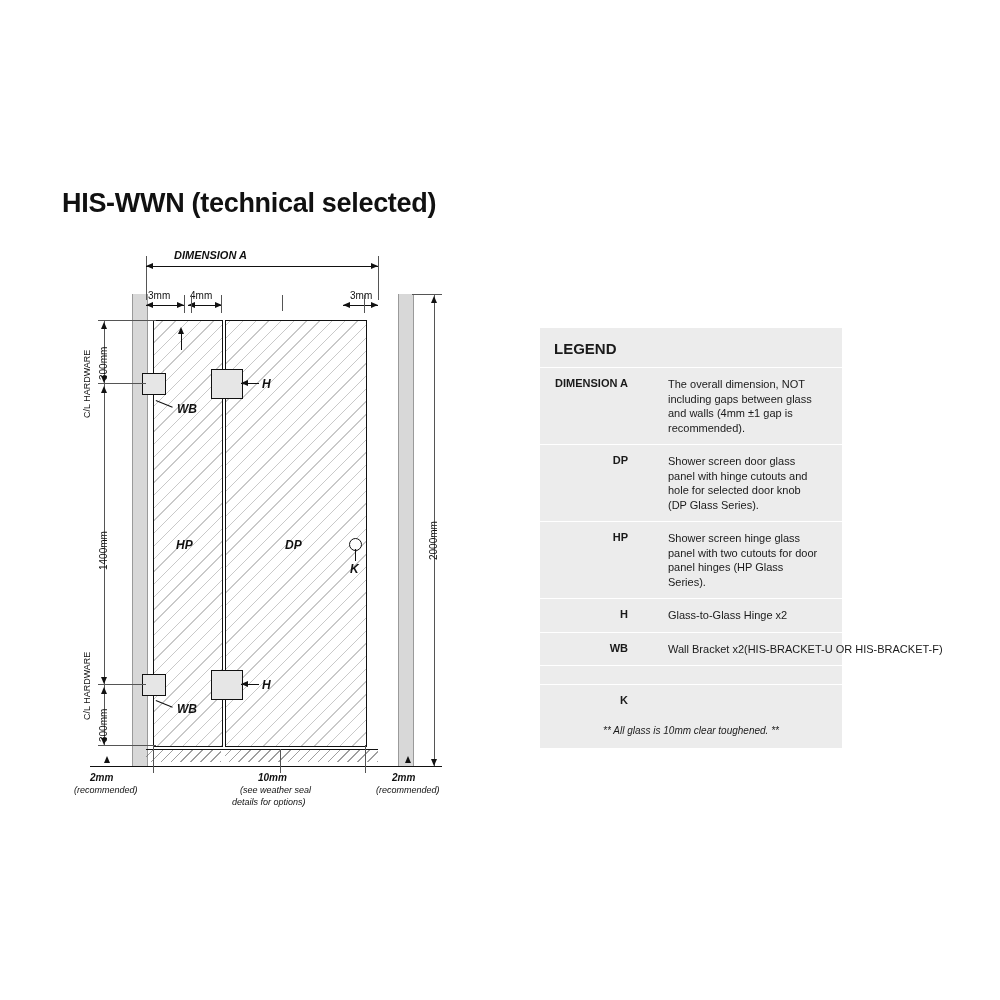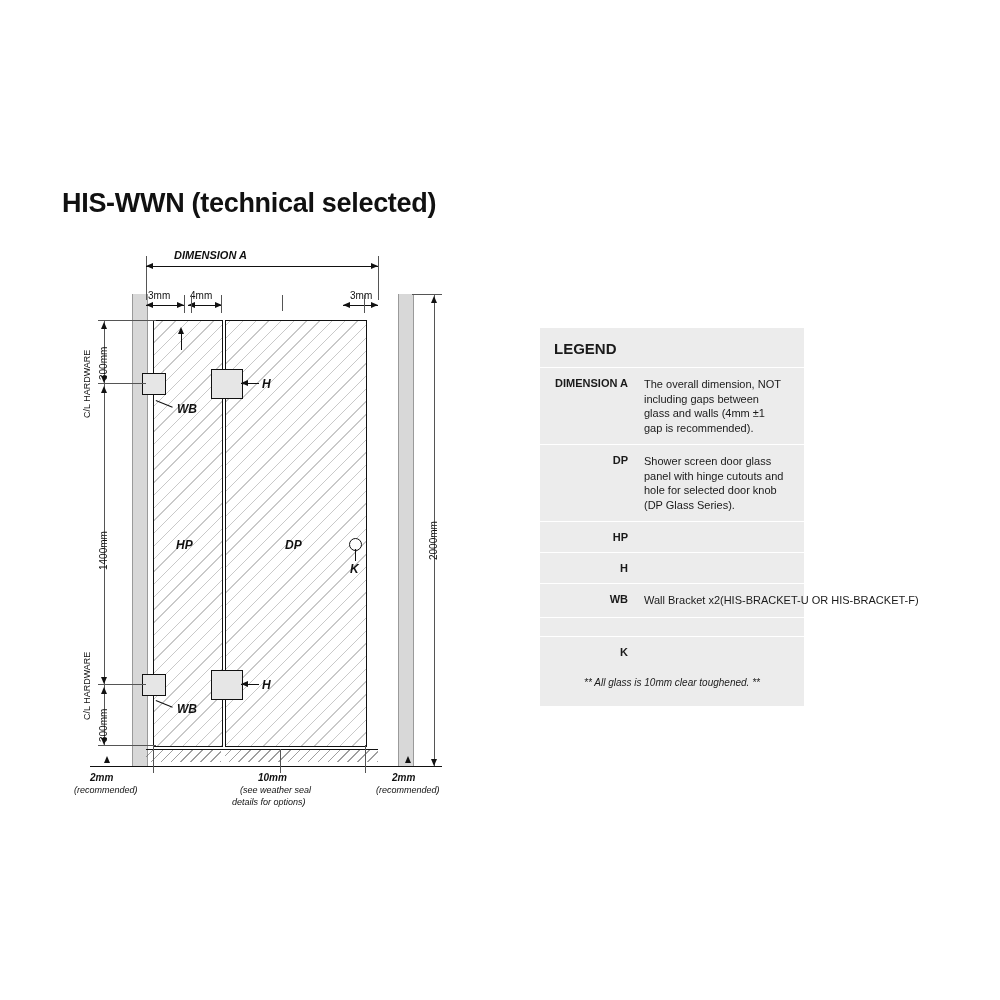--- a/index.html
+++ b/index.html
@@ -134,21 +134,21 @@
     border-left: 3.5px solid transparent;
     border-right: 3.5px solid transparent;
     border-top: 7px solid #111;
   }
 
   
   #legend {
     position: absolute;
     left: 540px;
     top: 328px;
-    width: 264px;
+    width: 302px;
     background: #ececec;
     font-size: 11px;
   }
   #legend .legend-title {
     font-size: 15px;
     font-weight: bold;
     padding: 12px 14px 10px 14px;
   }
   .lrow {
     display: flex;
@@ -162,28 +162,29 @@
     font-weight: bold;
     font-size: 11px;
     box-sizing: border-box;
   }
   .lrow .v {
     flex: 1 1 auto;
     padding: 9px 20px 9px 8px;
     font-size: 11px;
     line-height: 1.32;
     box-sizing: border-box;
+    margin-left: 24px;
   }
   .lrow.wide .v {
     white-space: nowrap;
     overflow: visible;
   }
   .lrow.spacer { height: 18px; }
   #legend .foot {
-    padding: 10px 14px 18px 14px;
+    padding: 10px 14px 12px 14px;
     font-size: 10px;
     font-style: italic;
     text-align: center;
   }
 </style>
 </head>
 <body>
 
 <div id="title">HIS-WWN (technical selected)</div>
 
@@ -307,23 +308,25 @@
   <div class="lrow">
     <div class="k">DIMENSION A</div>
     <div class="v">The overall dimension, NOT including gaps between glass and walls (4mm ±1 gap is recommended).</div>
   </div>
   <div class="lrow">
     <div class="k">DP</div>
     <div class="v">Shower screen door glass panel with hinge cutouts and hole for selected door knob (DP Glass Series).</div>
   </div>
   <div class="lrow">
     <div class="k">HP</div>
+    <div class="v">Shower screen hinge glass panel with two cutouts for door panel hinges (HP Glass Series).</div>
   </div>
   <div class="lrow">
     <div class="k">H</div>
+    <div class="v">Glass-to-Glass Hinge x2</div>
   </div>
   <div class="lrow wide">
     <div class="k">WB</div>
     <div class="v">Wall Bracket x2(HIS-BRACKET-U OR HIS-BRACKET-F)</div>
   </div>
   <div class="lrow spacer"></div>
   <div class="lrow">
     <div class="k">K</div>
   </div>
 

